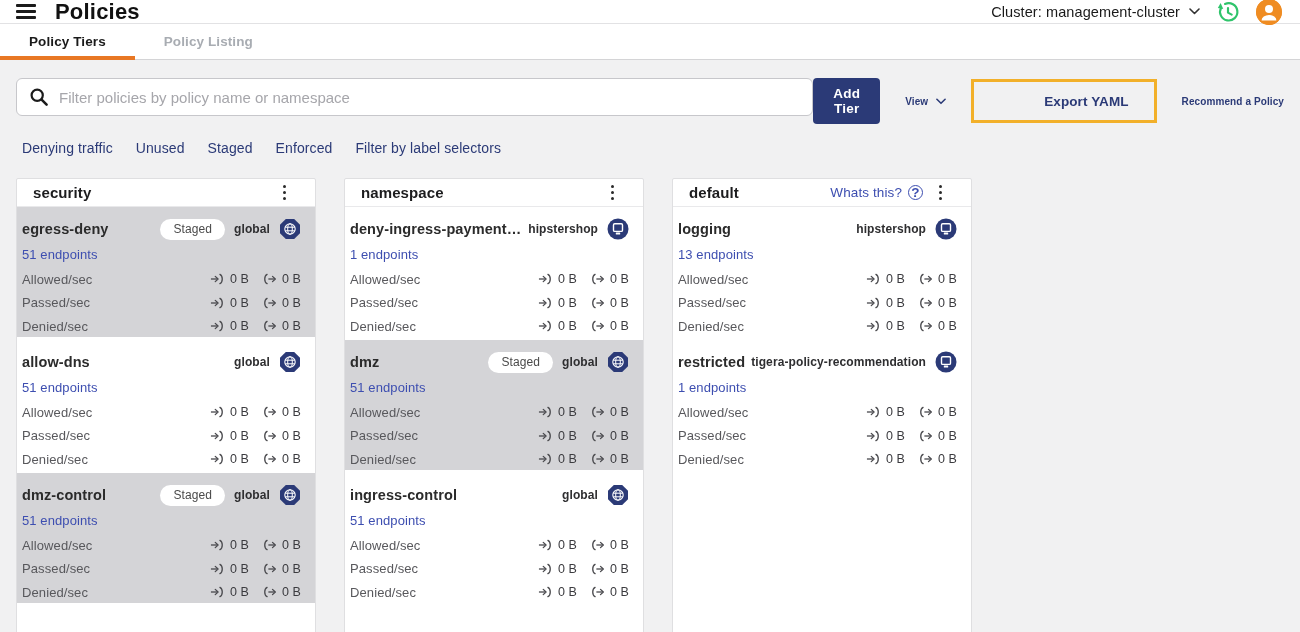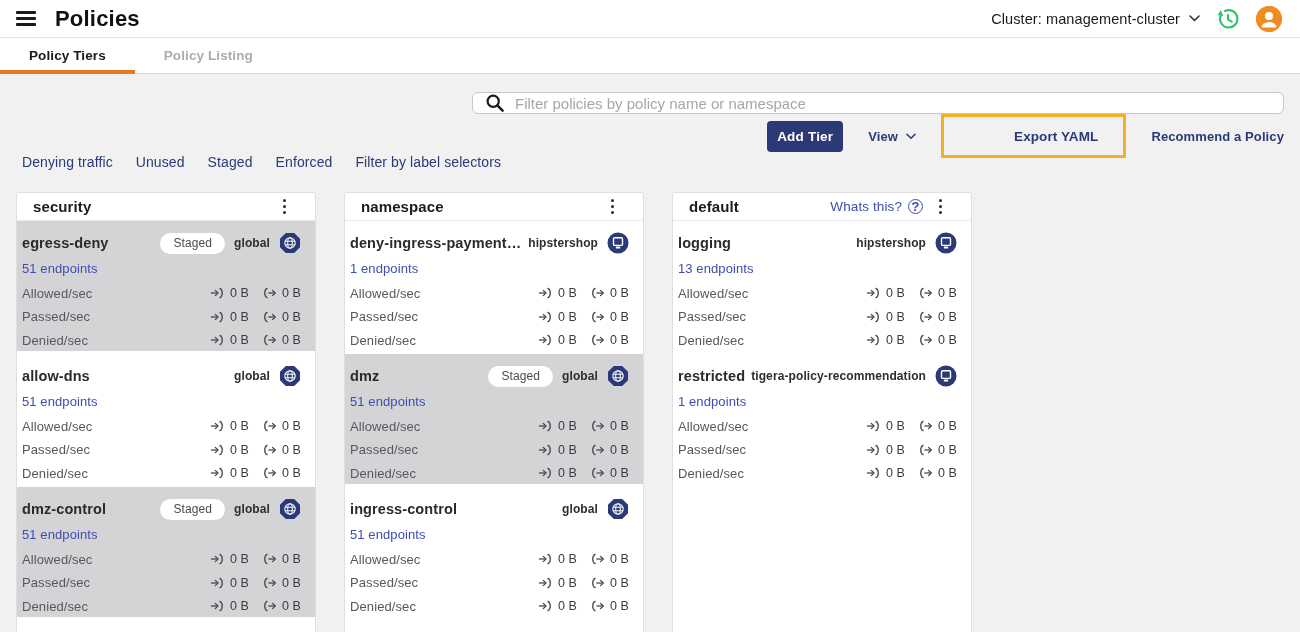--- a/index.html
+++ b/index.html
@@ -4,50 +4,50 @@
 <style>
   * { margin:0; padding:0; box-sizing:border-box; }
   html,body { width:1300px; height:632px; overflow:hidden; }
   body {
     font-family:"Liberation Sans","DejaVu Sans",sans-serif;
     background:#f1f1f2; color:#222; letter-spacing:.1px;
   }
   svg { display:block; }
 
   
-  .topbar { height:38px; background:#fff; border-bottom:1px solid #e2e2e4;
+  .topbar { height:24px; background:#fff; border-bottom:1px solid #e2e2e4;
             display:flex; align-items:center; padding:0 18px 0 16px; }
   .burger { width:20px; display:flex; flex-direction:column; gap:3.5px; cursor:pointer; }
   .burger i { display:block; height:2.6px; background:#1b1b1b; border-radius:1px; }
   .app-title { font-size:22px; font-weight:700; color:#111; margin-left:19px; letter-spacing:.2px; }
   .topbar-right { margin-left:auto; display:flex; align-items:center; gap:15px; }
   .cluster-sel { display:flex; align-items:center; gap:9px; font-size:14.5px; color:#1a1a1a; cursor:pointer; }
   .icon-btn { cursor:pointer; }
   .avatar { width:26px; height:26px; border-radius:50%; background:#ef8c22; overflow:hidden; }
 
   
   .tabbar { height:36px; background:#fff; border-bottom:1px solid #d4d4d6; display:flex; }
   .tab { padding:0 29px; display:flex; align-items:center; font-size:13.5px; font-weight:700;
          color:#1a1a1a; position:relative; cursor:pointer;text-align:center; }
   .tab.active::after { content:""; position:absolute; left:0; right:0; bottom:-1px; height:4px; background:#e87724; }
   .tab.inactive { color:#a8acb2; }
 
   
   .content { padding:18px 16px 0 16px; }
-  .toolbar-row { display:flex; align-items:flex-end; height:44px;flex-direction:column; }
+  .toolbar-row { display:flex; align-items:flex-start; height:44px; }
   .search { width:812px; height:38px; background:#fff; border:1px solid #c7c7cb; border-radius:6px;
             display:flex; align-items:center; padding:0 12px; gap:10px; }
   .search input { border:0; outline:0; flex:1; font-size:15px; color:#333; background:transparent;
                   font-family:"Liberation Sans","DejaVu Sans",sans-serif; }
   .search input::placeholder { color:#a6a6ab; }
   .actions { margin-left:auto; display:flex; align-items:center; gap:25px; }
   .btn-primary { background:#2b3a77; color:#fff; font-size:13.5px; font-weight:600;
                  padding:8px 10px; border-radius:4px; border:0; cursor:pointer;
                  font-family:inherit; letter-spacing:.2px; }
-  .link-btn { color:#2b3a77; font-size:13px; font-weight:600; cursor:pointer;
+  .link-btn { color:#2b3a77; font-size:10px; font-weight:600; cursor:pointer;
               display:flex; align-items:center; gap:8px; white-space:nowrap; }
   .export-hl { border:3px solid #f2b02a; padding:10px 25px; cursor:pointer; }
   .export-hl span { color:#2b3a77; font-size:13.5px; font-weight:600; white-space:nowrap;padding-left:45px; }
 
   .quick-filters { display:flex; gap:23px; margin:18px 0 22px 6px; }
   .qf { color:#2b3a77; font-size:14px; font-weight:500; cursor:pointer; white-space:nowrap; }
 
   
   .columns { display:flex; gap:28px; align-items:flex-start; }
   .tier { width:300px; height:640px; background:#fff; border:1px solid #dfdfe1; border-radius:2px; }

